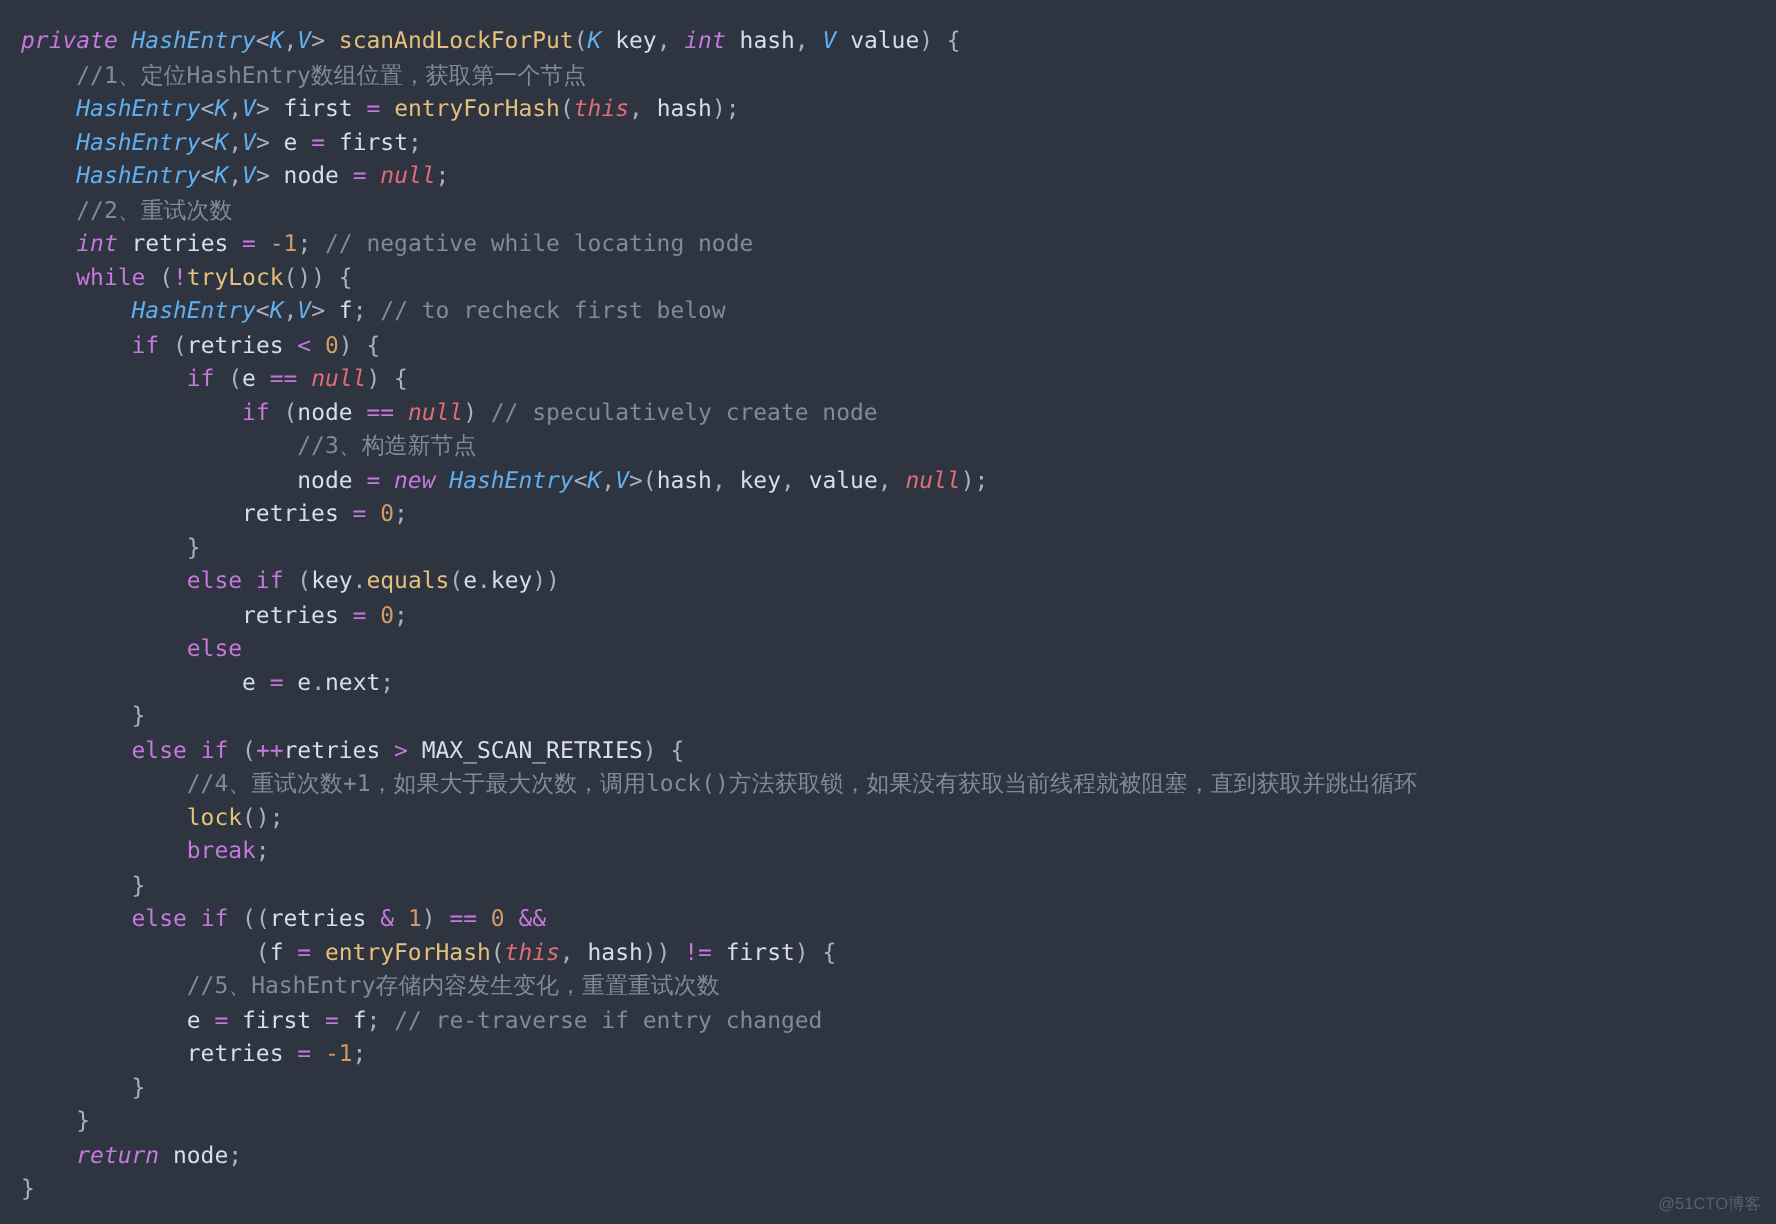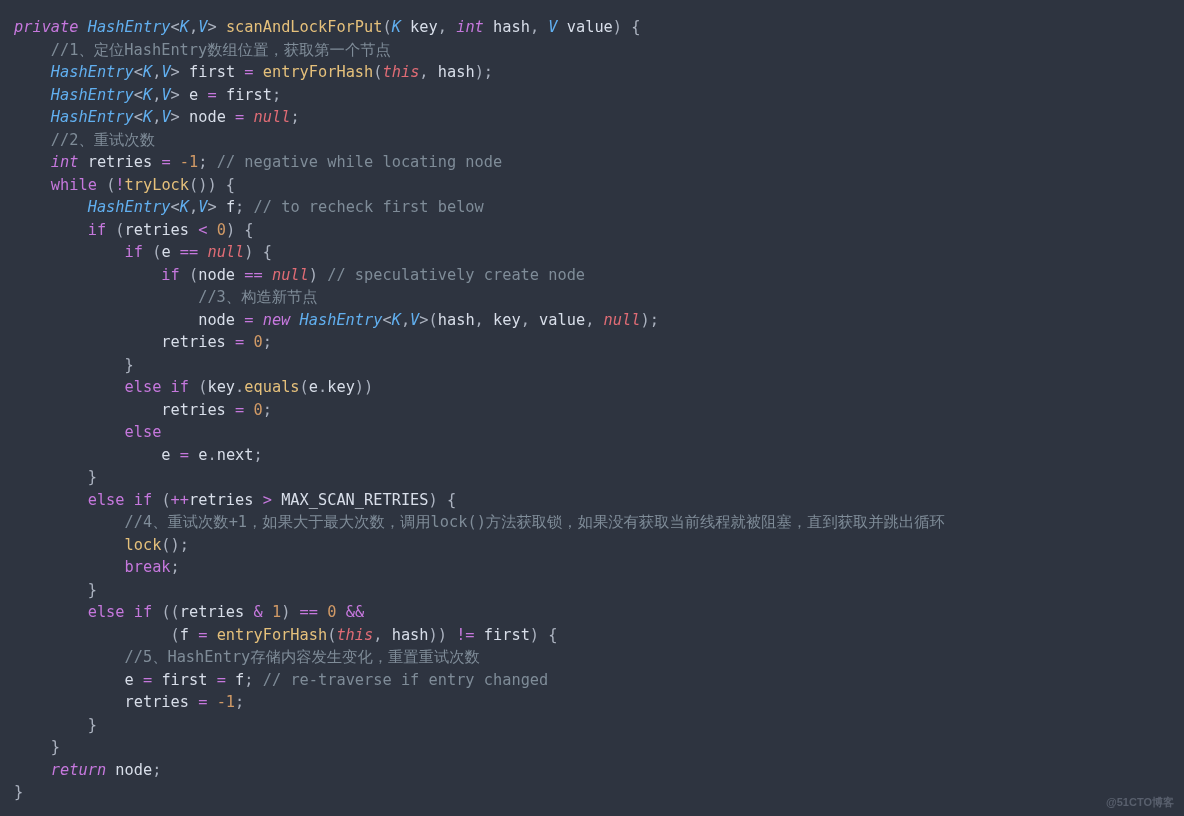--- a/index.html
+++ b/index.html
@@ -31,21 +31,20 @@
   .pn   { color: #abb2bf; }                          
   .id   { color: #d8dee9; }
   .watermark {
     position: absolute;
     bottom: 6px;
     right: 10px;
     font-family: Arial, sans-serif;
     font-size: 11px;
     color: #6b7280;
     opacity: 0.7;
-    font-weight: bold;
   }
 </style>
 </head>
 <body>
 
 <pre class="code"><span class="kw">private</span> <span class="type">HashEntry</span><span class="pn">&lt;</span><span class="type">K</span><span class="pn">,</span><span class="type">V</span><span class="pn">&gt;</span> <span class="fn">scanAndLockForPut</span><span class="pn">(</span><span class="type">K</span> <span class="id">key</span><span class="pn">,</span> <span class="kw">int</span> <span class="id">hash</span><span class="pn">,</span> <span class="type">V</span> <span class="id">value</span><span class="pn">) {</span>
     <span class="cmt">//1、定位HashEntry数组位置，获取第一个节点</span>
     <span class="type">HashEntry</span><span class="pn">&lt;</span><span class="type">K</span><span class="pn">,</span><span class="type">V</span><span class="pn">&gt;</span> <span class="id">first</span> <span class="op">=</span> <span class="fn">entryForHash</span><span class="pn">(</span><span class="lit">this</span><span class="pn">,</span> <span class="id">hash</span><span class="pn">);</span>
     <span class="type">HashEntry</span><span class="pn">&lt;</span><span class="type">K</span><span class="pn">,</span><span class="type">V</span><span class="pn">&gt;</span> <span class="id">e</span> <span class="op">=</span> <span class="id">first</span><span class="pn">;</span>
     <span class="type">HashEntry</span><span class="pn">&lt;</span><span class="type">K</span><span class="pn">,</span><span class="type">V</span><span class="pn">&gt;</span> <span class="id">node</span> <span class="op">=</span> <span class="lit">null</span><span class="pn">;</span>

